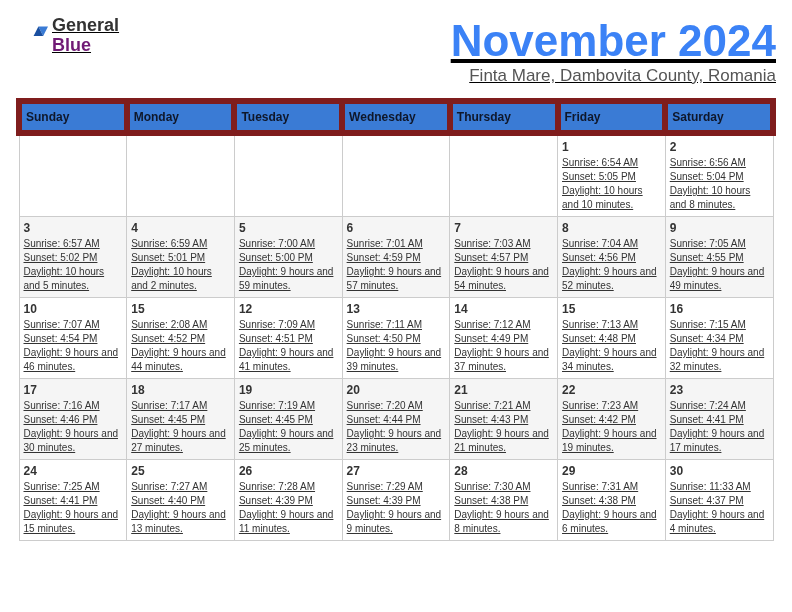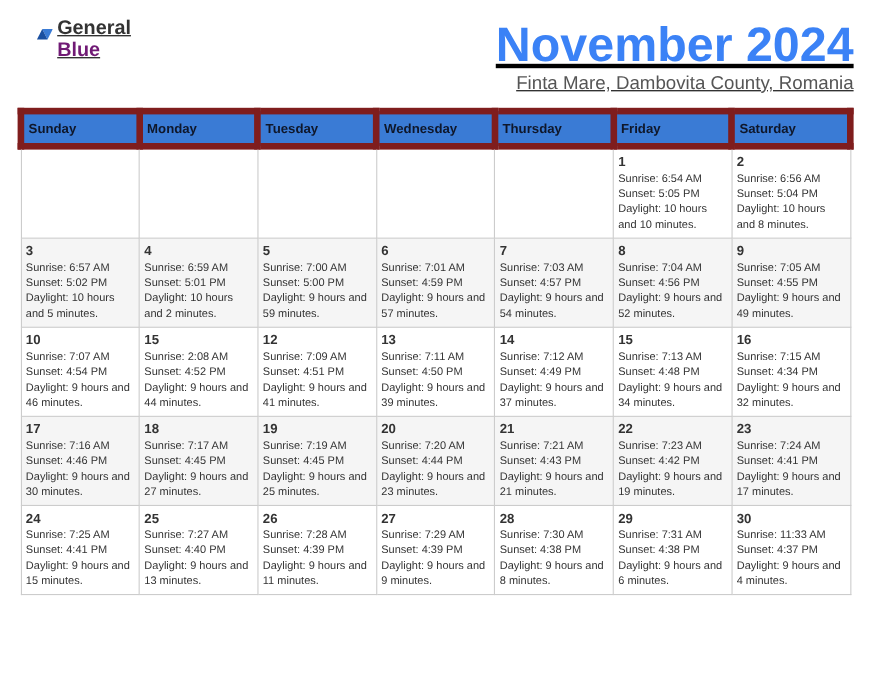--- a/index.html
+++ b/index.html
@@ -73,20 +73,21 @@
       font-size: 12px;
       font-weight: bold;
       color: #333;
       display: block;
       margin-bottom: 2px;
     }
     .day-info {
       color: #333;
       font-size: 10px;
       line-height: 1.4;
+      text-decoration: underline;
     }
     .empty { background: #fff !important; }
   </style>
 </head>
 <body>
 
 <div class="header">
   <div class="logo">
     <svg class="logo-icon" viewBox="0 0 40 40">
       <polygon points="28,8 40,8 34,20" fill="#3a7bd5"></polygon>

